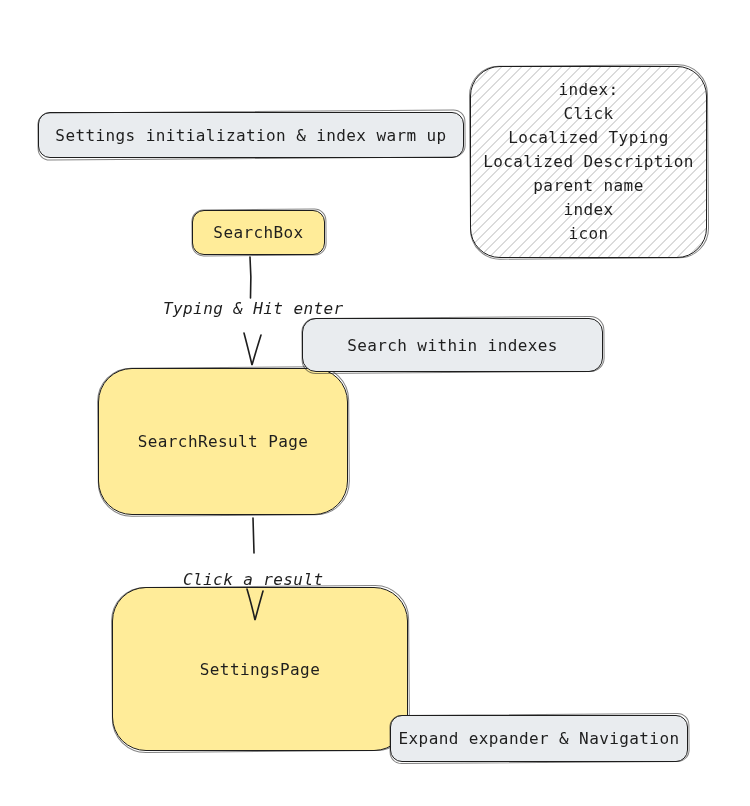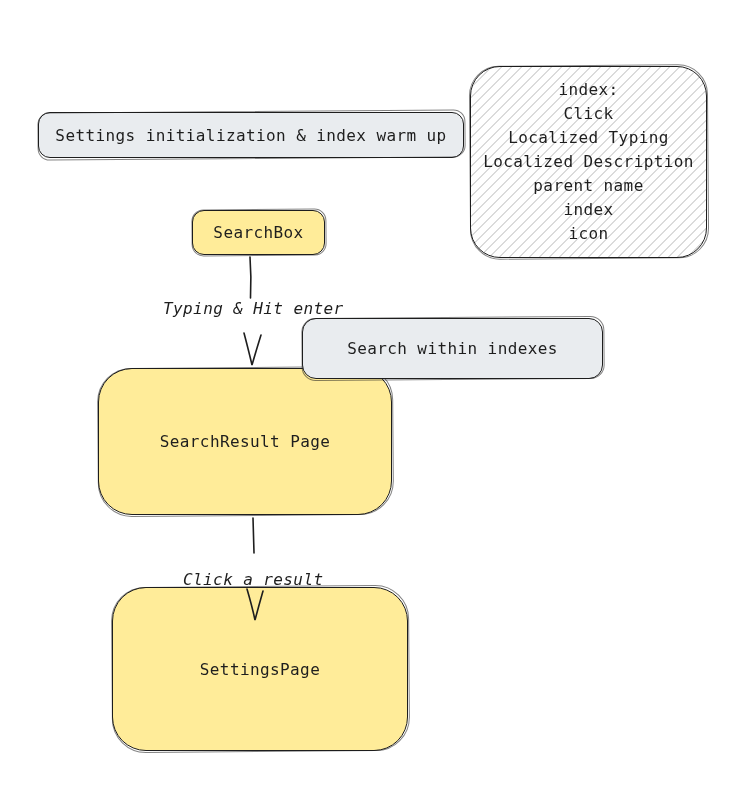--- a/index.html
+++ b/index.html
@@ -50,22 +50,22 @@
         transparent 1.4px, transparent 7px),
       var(--background,#fff);
   }
   .node__label{position:relative;z-index:2;}
 
   
   #n-settings-init {left:38px; top:112px; width:426px; height:46px; --r:12px;}
   #n-index-info    {left:470px; top:66px; width:237px; height:192px; --r:30px;
                     flex-direction:column; justify-content:center;}
   #n-search-box    {left:192px; top:210px; width:133px; height:45px; --r:12px;}
-  #n-search-within {left:302px; top:318px; width:301px; height:61px; --r:14px; z-index:4;}
-  #n-search-result {left:98px;  top:368px; width:294px; height:147px; --r:34px; z-index:2;}
+  #n-search-within {left:302px; top:318px; width:301px; height:54px; --r:14px; z-index:4;}
+  #n-search-result {left:98px;  top:368px; width:250px; height:147px; --r:34px; z-index:2;}
   #n-settings-page {left:112px; top:587px; width:296px; height:164px; --r:34px; z-index:2;}
   #n-expand-nav    {left:390px; top:715px; width:298px; height:47px; --r:12px; z-index:4;}
 
   #n-index-info .index-line{
     line-height:24px;
     font-size:16px;
     letter-spacing:0.4px;
     position:relative;z-index:2;
   }
 
@@ -122,20 +122,23 @@
   </div>
 
   <div class="node node--gray" id="n-search-within">
     <span class="node__label">Search within indexes</span>
   </div>
 
   <div class="node node--yellow" id="n-settings-page">
     <span class="node__label">SettingsPage</span>
   </div>
 
+  <div class="node node--gray" id="n-expand-nav">
+    <span class="node__label">Expand expander &amp; Navigation</span>
+  </div>
 
   <svg class="arrows" viewBox="0 0 750 806" xmlns="http://www.w3.org/2000/svg">
 
     <g>
       <path d="M250,257 Q251.5,277 250.5,298"></path>
       <path d="M244,333 Q249,352 252,365 Q256,351 261,335"></path>
     </g>
 
     <g>
       <path d="M253,518 Q253.5,535 254,553"></path>

